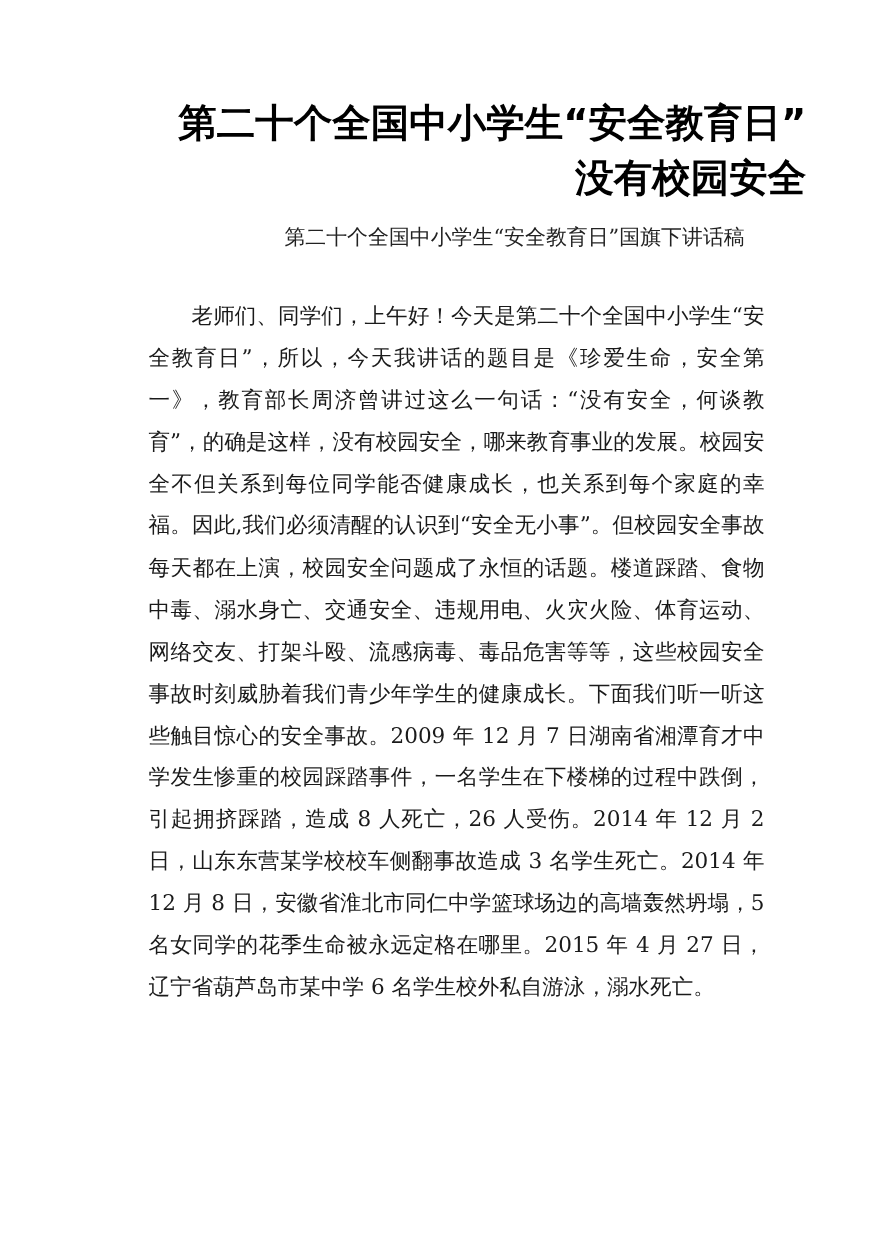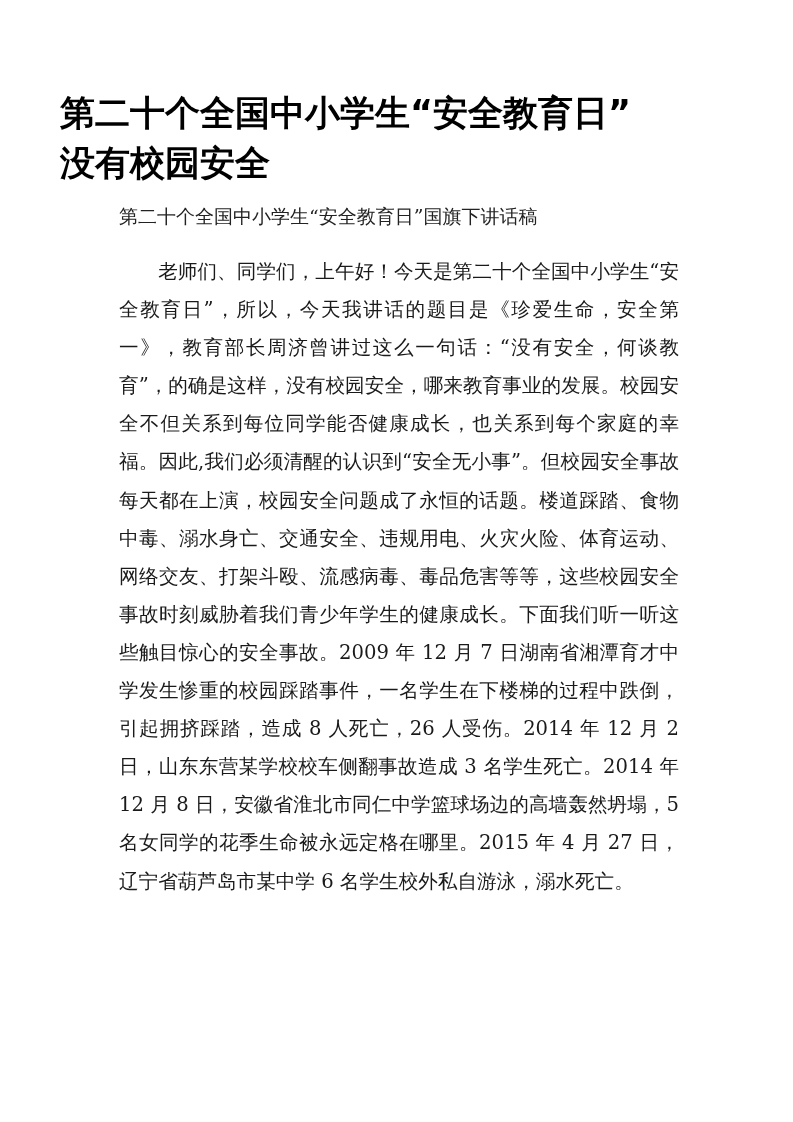--- a/index.html
+++ b/index.html
@@ -20,53 +20,53 @@
       top: 0;
       width: 793px;
       height: 1122px;
       background: #ffffff;
     }
     .doc-title {
       position: absolute;
       left: 60px;
       top: 88px;
       width: 673px;
-      text-align: left;
+      text-align: right;
       font-family: "DejaVu Sans", sans-serif;
       font-weight: bold;
       font-size: 35px;
       line-height: 50px;
       letter-spacing: 0px;
       color: #000000;
       margin: 0;
     }
     .doc-subtitle {
       position: absolute;
       left: 119px;
       top: 203px;
       width: 558px;
-      text-align: left;
+      text-align: right;
       font-family: "DejaVu Serif", serif;
       font-size: 19px;
       line-height: 26px;
       color: #222222;
       margin: 0;
     }
     .body-text {
       position: absolute;
       left: 119px;
       top: 253px;
       width: 560px;
       font-family: "DejaVu Serif", serif;
       font-size: 19.6px;
       line-height: 38.1px;
       color: #1a1a1a;
       text-align: justify;
       text-indent: 2em;
-      margin: 0;
+      margin: 16px;
       word-break: break-all;
     }
   </style>
 </head>
 <body>
 
 <div class="page">
   <h1 class="doc-title">
     <span>第二十个全国中小学生“安全教育日”</span><br>
     <span>没有校园安全</span>

